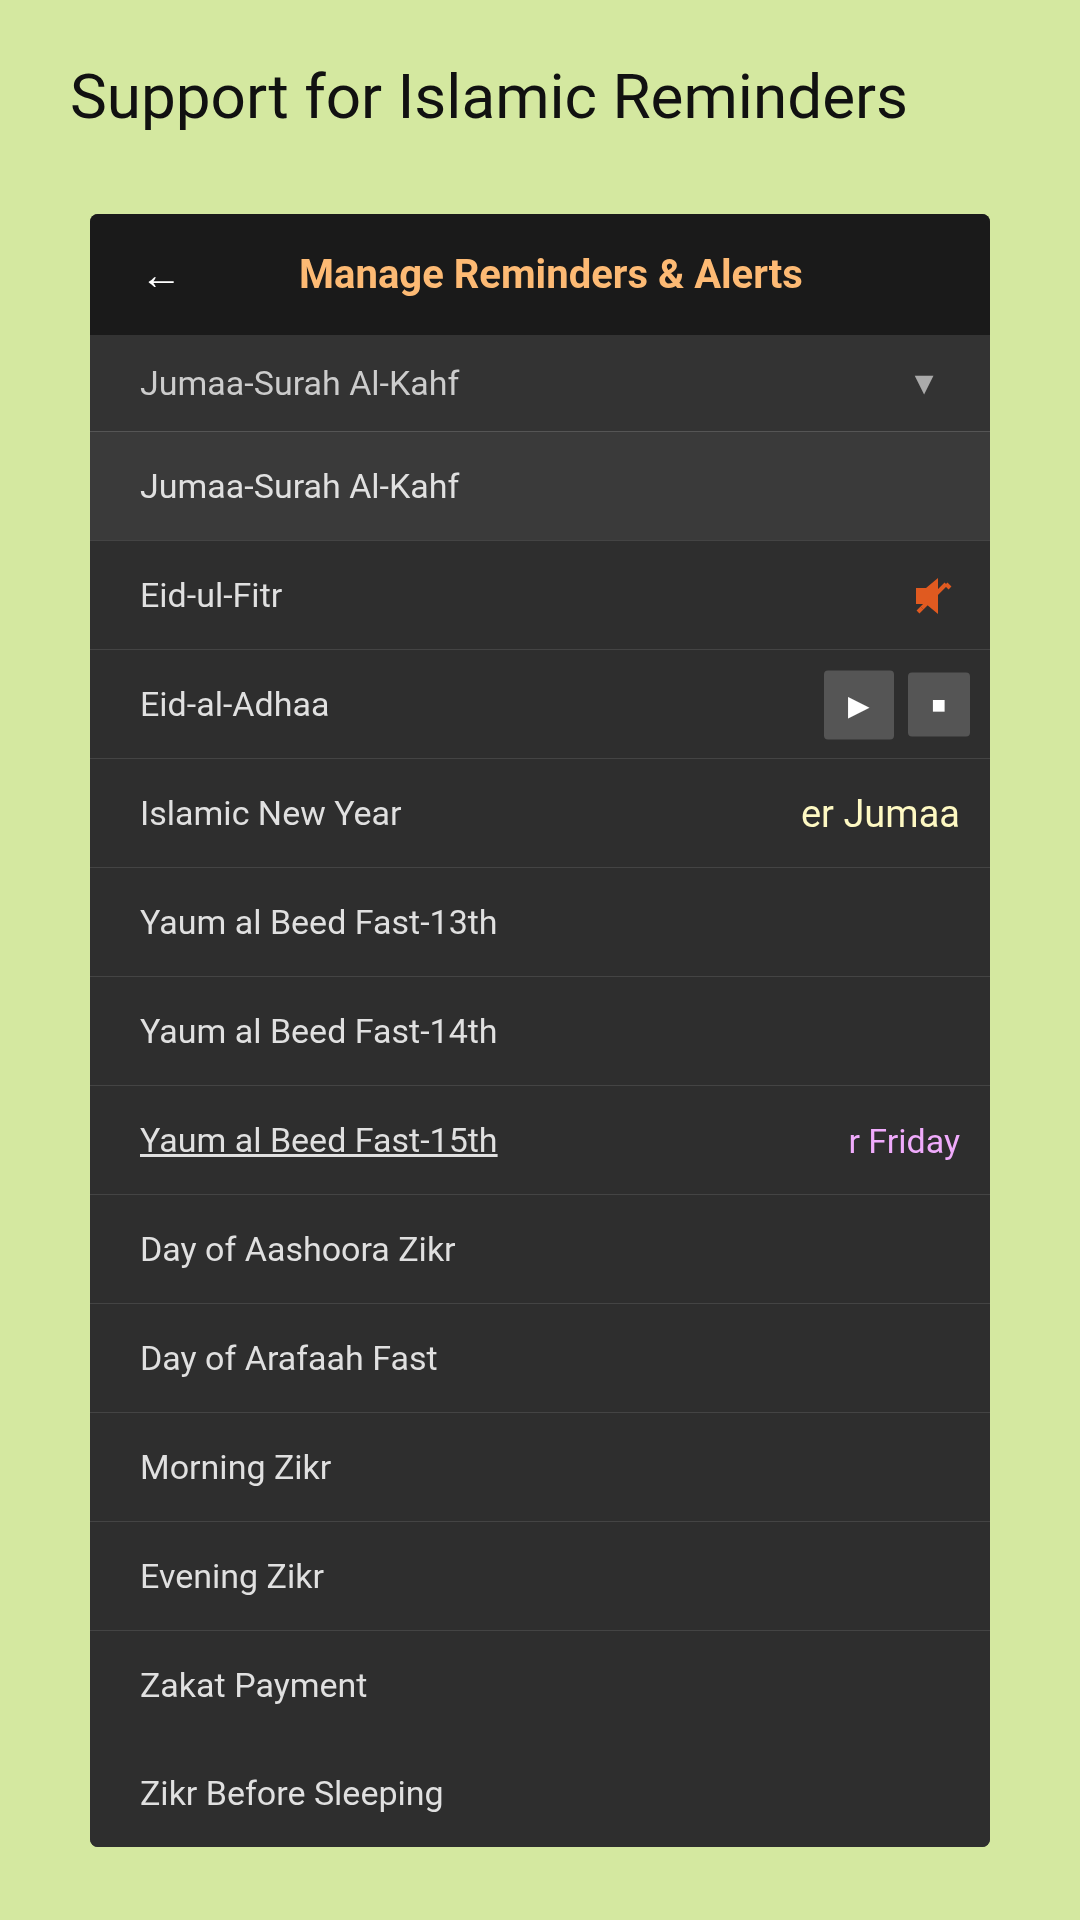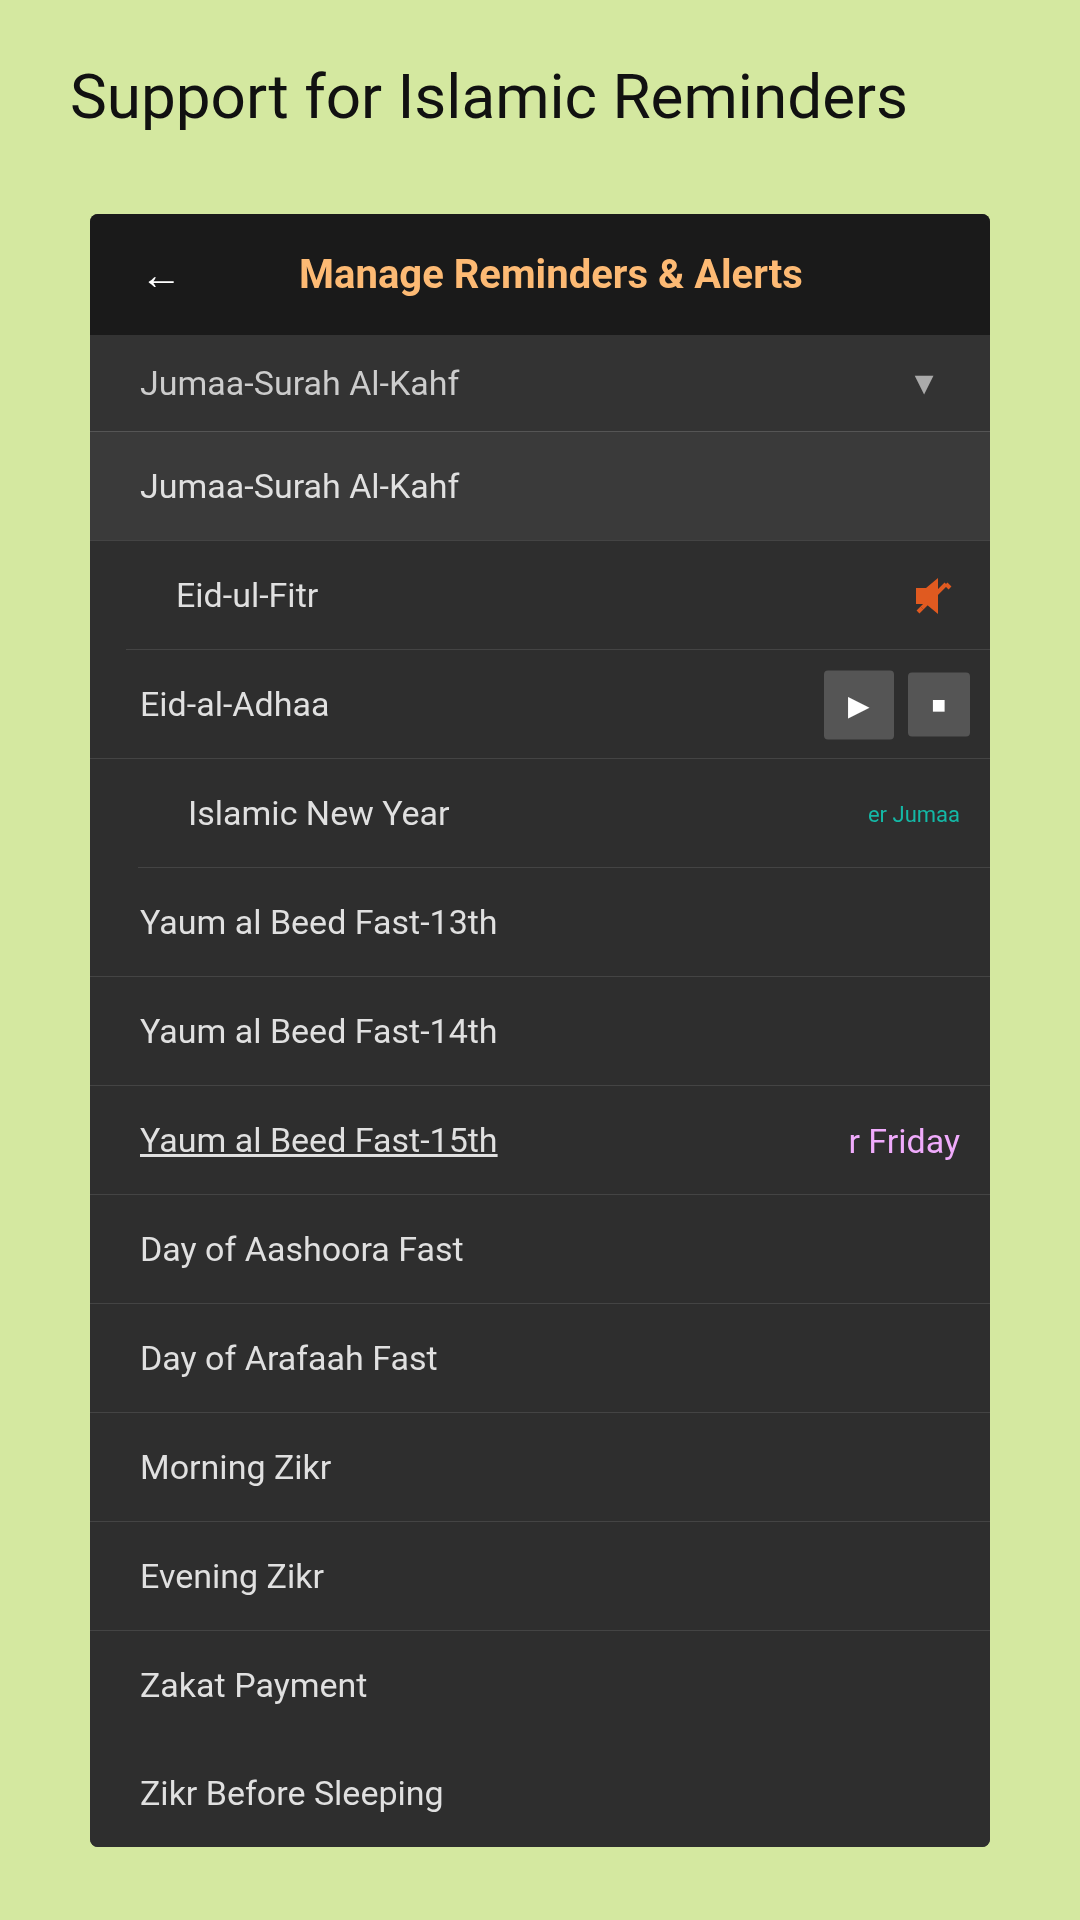--- a/index.html
+++ b/index.html
@@ -141,21 +141,21 @@
     <span class="selector-label">Jumaa-Surah Al-Kahf</span>
     <span class="dropdown-arrow">▼</span>
   </div>
 
   <div class="dropdown-list">
 
     <div class="dropdown-item selected">
       <span>Jumaa-Surah Al-Kahf</span>
     </div>
 
-    <div style="position:relative; display:flex; align-items:stretch;padding-left:36px;">
+    <div style="position:relative; display:flex; align-items:stretch;">
       <div class="dropdown-item" style="flex:1; border-bottom: 1px solid #444;">
         <span>Eid-ul-Fitr</span>
       </div>
       <div style="position:absolute; right:30px; top:50%; transform:translateY(-50%); display:flex; align-items:center;">
 
         <svg width="52" height="52" viewBox="0 0 52 52">
           <polygon points="8,18 8,34 18,34 30,44 30,8 18,18" fill="#e05a20"></polygon>
           <line x1="38" y1="14" x2="14" y2="38" stroke="#e05a20" stroke-width="4"></line>
           <line x1="38" y1="14" x2="42" y2="18" stroke="#e05a20" stroke-width="4"></line>
           <line x1="14" y1="38" x2="10" y2="42" stroke="#e05a20" stroke-width="4"></line>
@@ -166,26 +166,26 @@
     <div style="position:relative; display:flex; align-items:flex-start;">
       <div class="dropdown-item" style="flex:1; border-bottom: 1px solid #444;">
         <span>Eid-al-Adhaa</span>
       </div>
       <div style="position:absolute; right:20px; top:50%; transform:translateY(-50%); display:flex; align-items:center; gap:14px;">
         <button class="play-btn">▶</button>
         <button class="stop-btn">■</button>
       </div>
     </div>
 
-    <div style="position:relative; display:flex; align-items:flex-end;padding-left:48px;">
+    <div style="position:relative; display:flex; align-items:flex-end;">
       <div class="dropdown-item" style="flex:1; border-bottom: 1px solid #444;">
         <span>Islamic New Year</span>
       </div>
       <div style="position:absolute; right:30px; top:50%; transform:translateY(-50%);">
-        <span style="color:#14b8a6; font-size:22px;">er Jumaa</span>
+        <span style="color:#fef9c3; font-size:38px;">er Jumaa</span>
       </div>
     </div>
 
     <div class="dropdown-item">
       <span>Yaum al Beed Fast-13th</span>
     </div>
 
     <div class="dropdown-item">
       <span>Yaum al Beed Fast-14th</span>
     </div>
@@ -193,21 +193,21 @@
     <div style="position:relative; display:flex; align-items:stretch;">
       <div class="dropdown-item" style="flex:1; border-bottom: 1px solid #444; text-decoration: underline;">
         <span>Yaum al Beed Fast-15th</span>
       </div>
       <div style="position:absolute; right:30px; top:50%; transform:translateY(-50%);">
         <span style="color:#f0abfc; font-size:34px;">r Friday</span>
       </div>
     </div>
 
     <div class="dropdown-item">
-      <span>Day of Aashoora Fast</span>
+      <span>Day of Aashoora Zikr</span>
     </div>
 
     <div class="dropdown-item">
       <span>Day of Arafaah Fast</span>
     </div>
 
     <div class="dropdown-item">
       <span>Morning Zikr</span>
     </div>
 

